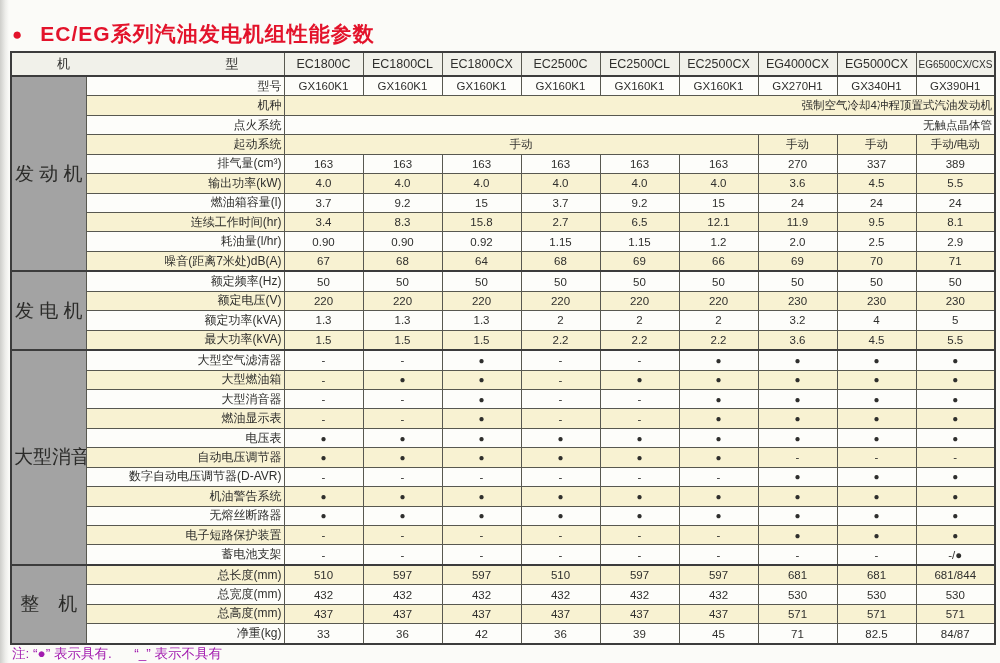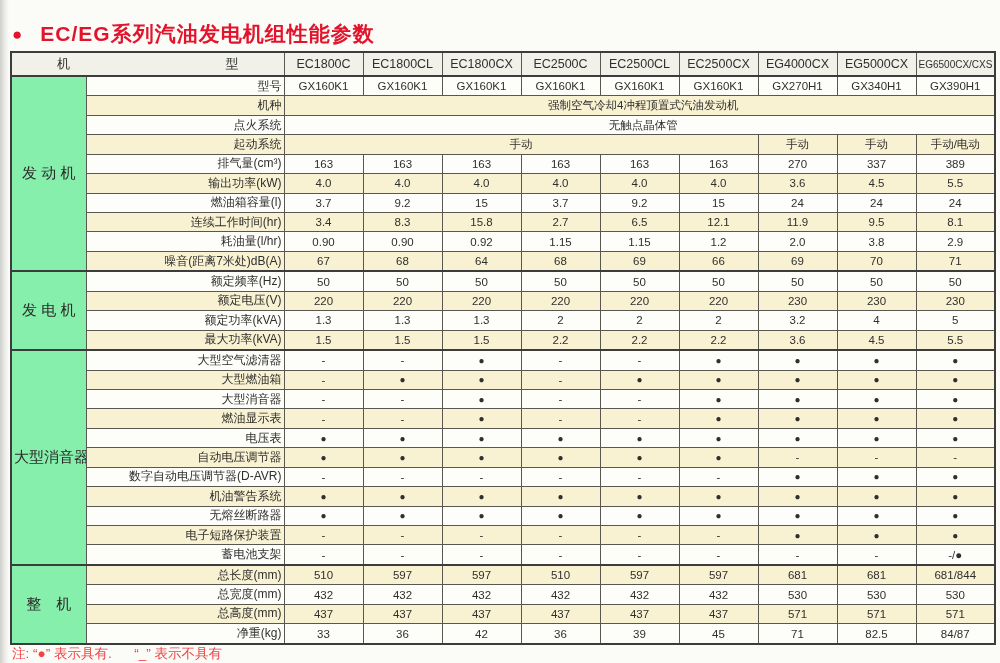--- a/index.html
+++ b/index.html
@@ -14,31 +14,31 @@
   table{border-collapse:collapse;table-layout:fixed;width:985px;height:594px;
         border:2px solid #3c3c3c;background:#fdfdfa;}
   th,td{border:1px solid #585850;font-weight:normal;color:#2f2f2d;
         font-size:11.5px;padding:0 2px;text-align:center;overflow:hidden;white-space:nowrap;}
   thead th{background:#f1f1ea;font-size:12.5px;height:22px;border-bottom:2px solid #3c3c3c;}
   thead th.small{font-size:10px;}
   th.corner{padding:0 45px;}
   th.corner span{float:left;font-size:13px;}
   th.corner span:last-child{float:right;}
   td.label{text-align:right;padding-left:22px;font-size:12px;}
-  th.group{background:#86efac;font-size:15px;color:#2b2b29;}
+  th.group{background:#a3a3a3;font-size:19px;color:#2b2b29;}
   tr.even td{background:#fdfdfa;}
   tr.odd td{background:#f8f2d2;}
   tr.group-start td,tr.group-start th{border-top:2px solid #3c3c3c;margin-left:32px;}
-  td.align-left{text-align:center;padding-left:10px;}
+  td.align-left{text-align:right;padding-left:10px;}
   .dot{font-size:10px;}
   .wm-center{position:absolute;left:28px;top:178px;width:960px;font-size:58px;font-weight:bold;
        color:rgba(150,148,145,.34);letter-spacing:11px;white-space:nowrap;pointer-events:none;}
   .wm-corner{position:absolute;left:638px;top:508px;font-size:64px;font-weight:bold;
        color:rgba(128,126,124,.42);letter-spacing:1px;white-space:nowrap;pointer-events:none;}
-  .note{position:absolute;left:12px;top:645px;font-size:13.5px;color:#ef4444;white-space:pre;}
+  .note{position:absolute;left:12px;top:645px;font-size:13.5px;color:#a21caf;white-space:pre;}
 </style>
 </head>
 <body>
 
 <div class="scan-edge"></div>
 
 <div class="title-row">
   <span class="title-bullet">●</span>
   <h1 class="title-text">EC/EG系列汽油发电机组性能参数</h1>
 </div>
@@ -154,21 +154,21 @@
         </tr>
         <tr class="even">
           <td class="label">耗油量(l/hr)</td>
           <td>0.90</td>
           <td>0.90</td>
           <td>0.92</td>
           <td>1.15</td>
           <td>1.15</td>
           <td>1.2</td>
           <td>2.0</td>
-          <td>3.8</td>
+          <td>2.5</td>
           <td>2.9</td>
         </tr>
         <tr class="odd">
           <td class="label">噪音(距离7米处)dB(A)</td>
           <td>67</td>
           <td>68</td>
           <td>64</td>
           <td>68</td>
           <td>69</td>
           <td>66</td>

